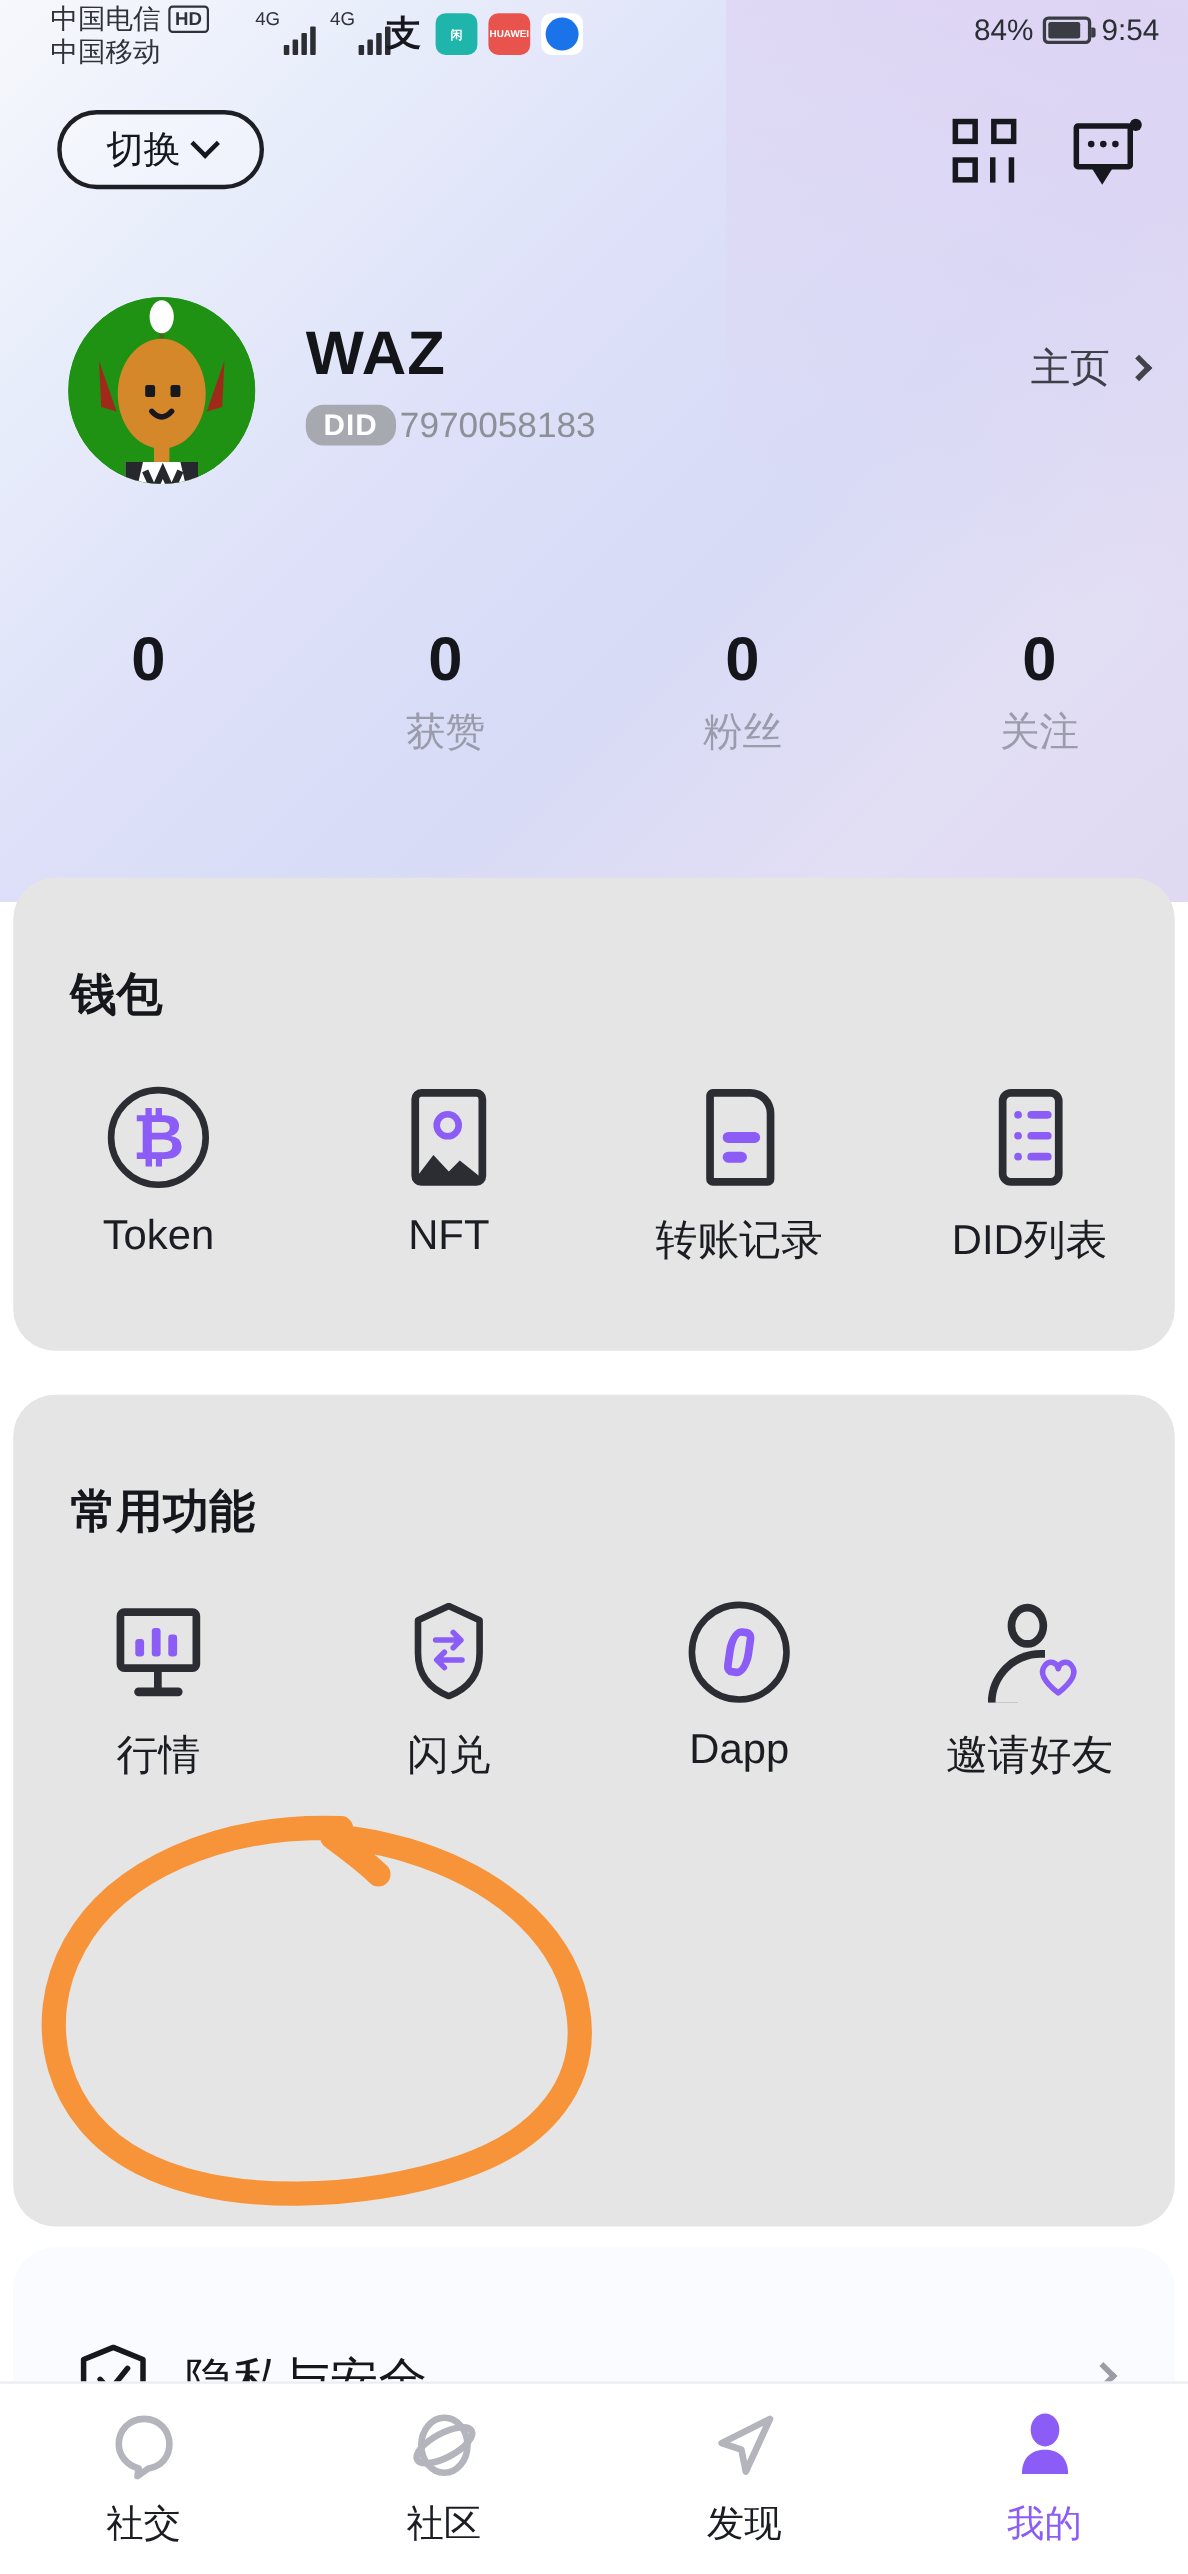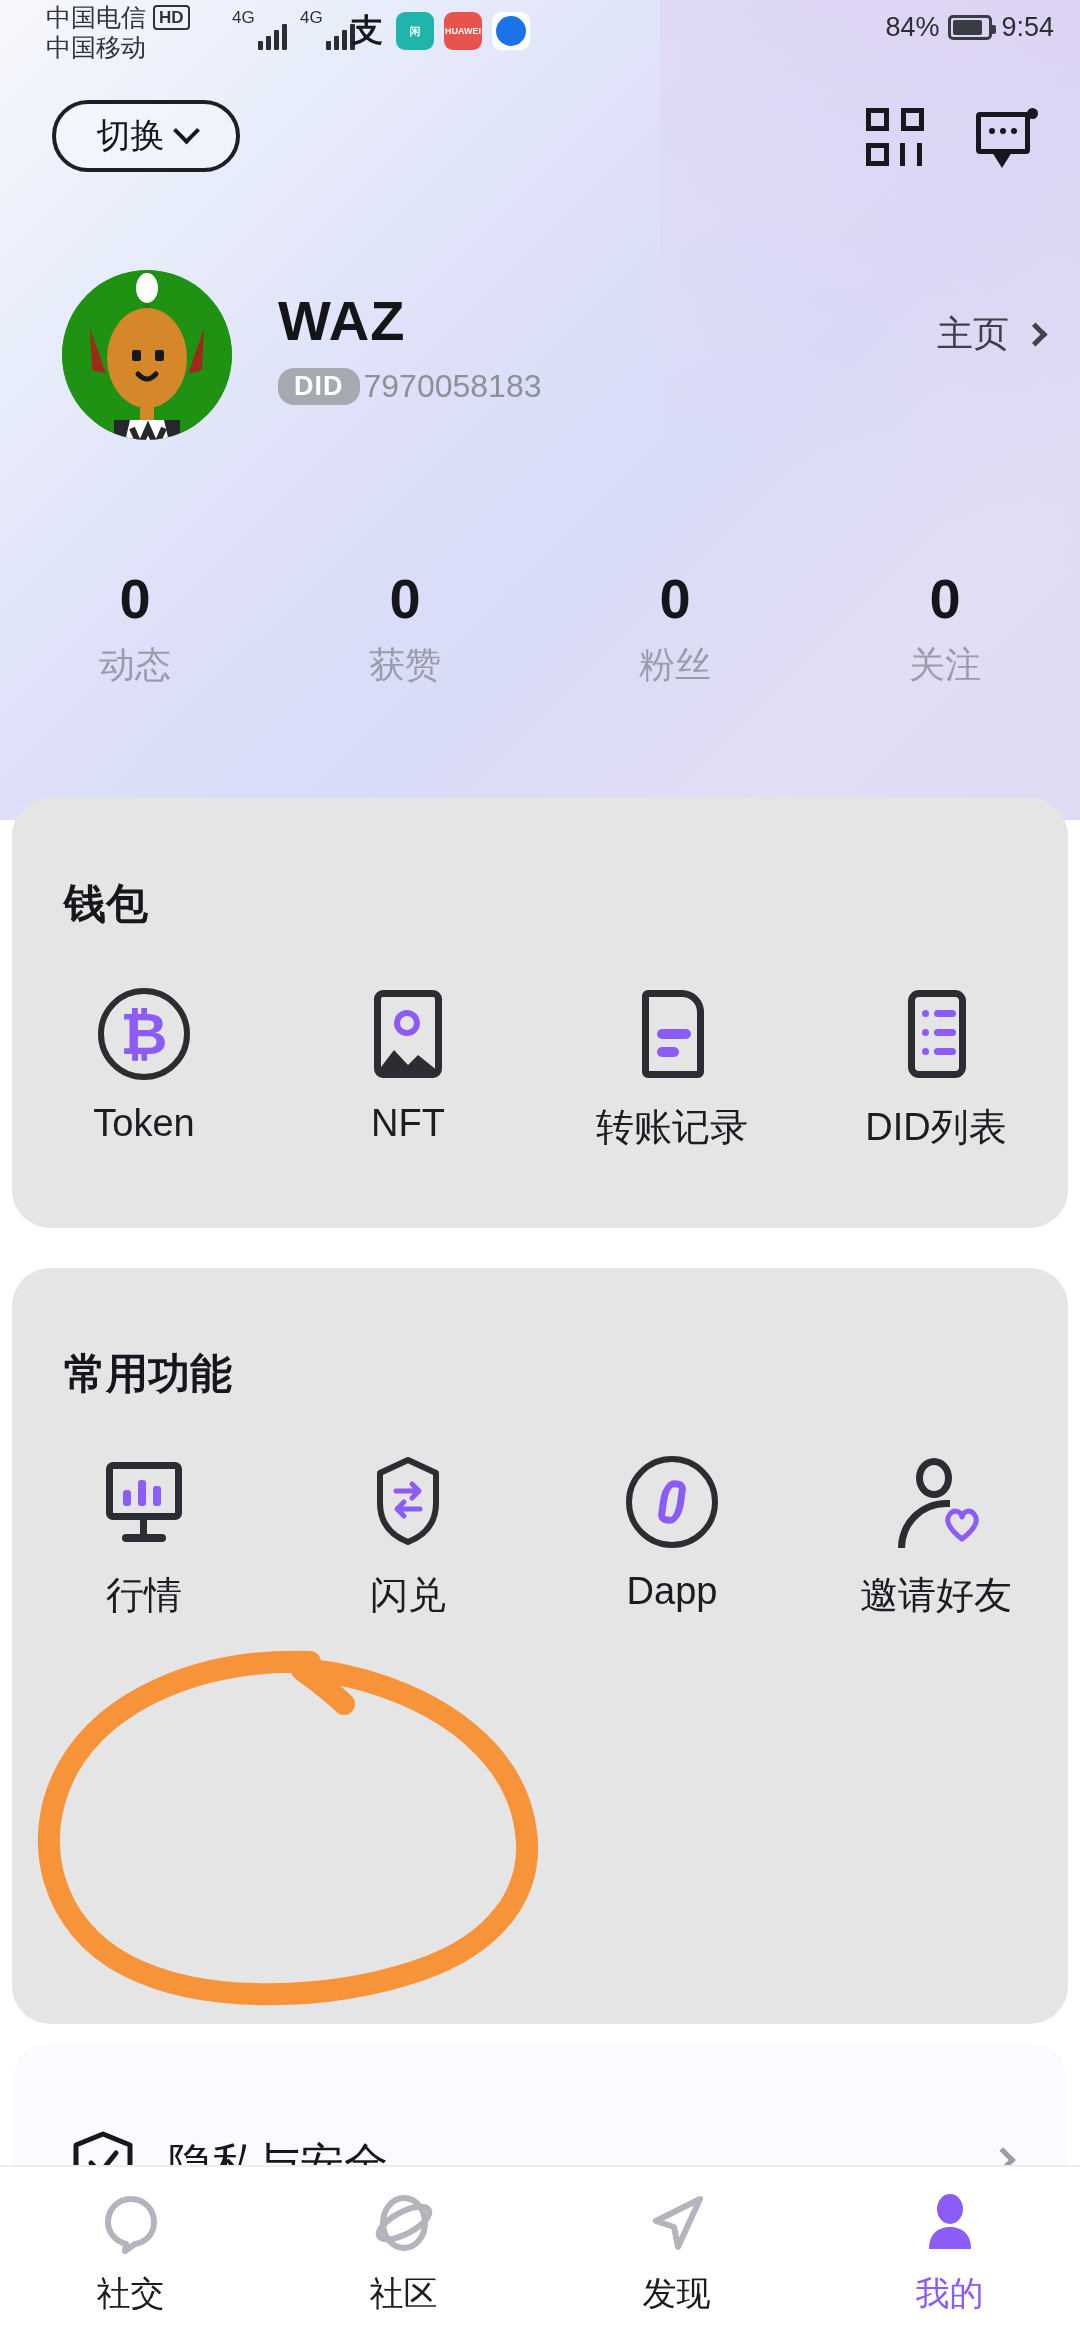--- a/index.html
+++ b/index.html
@@ -248,21 +248,20 @@
     </div>
     <div class="home-link">
       <span>主页</span>
       <span class="chev-r"></span>
     </div>
   </div>
 
   <div class="stats">
     <div class="stat">
       <div class="num">0</div>
-      <div class="lbl">动态</div>
     </div>
     <div class="stat">
       <div class="num">0</div>
       <div class="lbl">获赞</div>
     </div>
     <div class="stat">
       <div class="num">0</div>
       <div class="lbl">粉丝</div>
     </div>
     <div class="stat">

